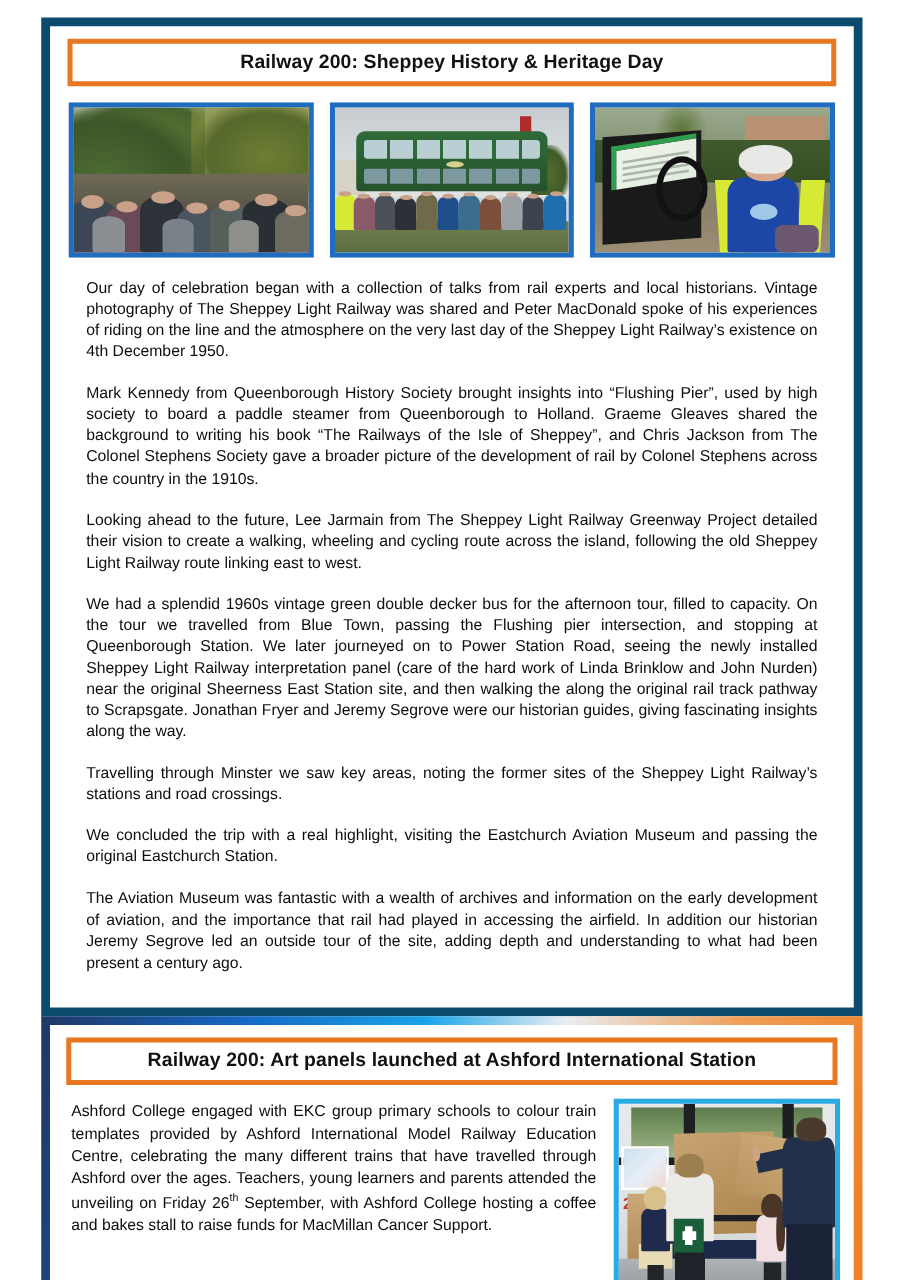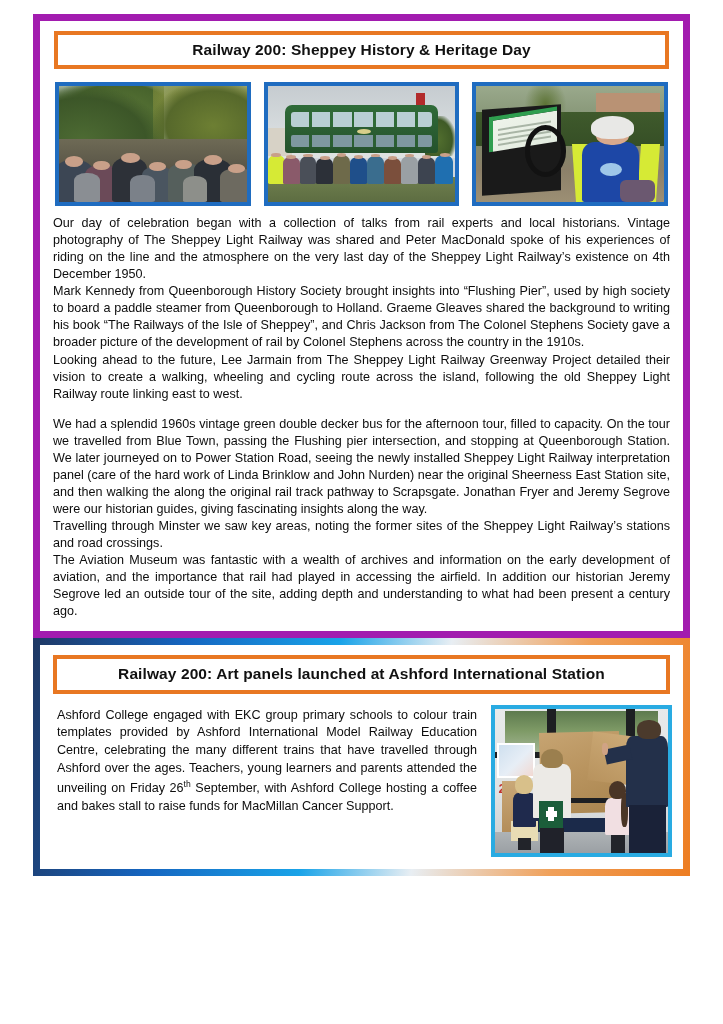--- a/index.html
+++ b/index.html
@@ -13,21 +13,21 @@
 
   .page {
     width: 723px; height: 1024px;
     position: relative;
     background: #ffffff;
     padding: 14px 33px 0 33px;
   }
 
   
   .panel-top {
-    border: 7px solid #a21caf;
+    border: 7px solid #0c4a6e;
     background: #ffffff;
     padding: 9px 11px 11px 11px;
   }
 
   
   .heading-box {
     border: 4px solid #e87722;
     background: #ffffff;
     text-align: center;
     padding: 6px 4px 7px 4px;
@@ -204,21 +204,21 @@
   }
 
   
   .body-text {
     margin: 9px 2px 0 2px;
     font-size: 12.6px;
     line-height: 1.355;
     color: #0d0d0d;
     text-align: justify;
   }
-  .body-text p { margin: 0; }
+  .body-text p { margin: 16px; }
   .body-text p.gap { margin-top: 13px; }
 
   
   .panel-bottom-wrap { }
   .panel-bottom {
     background: linear-gradient(100deg,#1f3864 0%,#1565c0 22%,#19a3e8 44%,#e8eef3 60%,#f0a059 80%,#ed7d22 100%);
     padding: 7px;
   }
   .panel-bottom-inner {
     background: #ffffff;
@@ -431,20 +431,21 @@
       </div>
 
     </div>
 
     <div class="body-text">
       <p>Our day of celebration began with a collection of talks from rail experts and local historians. Vintage photography of The Sheppey Light Railway was shared and Peter MacDonald spoke of his experiences of riding on the line and the atmosphere on the very last day of the Sheppey Light Railway’s existence on 4th December 1950.</p>
       <p>Mark Kennedy from Queenborough History Society brought insights into “Flushing Pier”, used by high society to board a paddle steamer from Queenborough to Holland. Graeme Gleaves shared the background to writing his book “The Railways of the Isle of Sheppey”, and Chris Jackson from The Colonel Stephens Society gave a broader picture of the development of rail by Colonel Stephens across the country in the 1910s.</p>
       <p>Looking ahead to the future, Lee Jarmain from The Sheppey Light Railway Greenway Project detailed their vision to create a walking, wheeling and cycling route across the island, following the old Sheppey Light Railway route linking east to west.</p>
       <p class="gap">We had a splendid 1960s vintage green double decker bus for the afternoon tour, filled to capacity. On the tour we travelled from Blue Town, passing the Flushing pier intersection, and stopping at Queenborough Station. We later journeyed on to Power Station Road, seeing the newly installed Sheppey Light Railway interpretation panel (care of the hard work of Linda Brinklow and John Nurden) near the original Sheerness East Station site, and then walking the along the original rail track pathway to Scrapsgate. Jonathan Fryer and Jeremy Segrove were our historian guides, giving fascinating insights along the way.</p>
       <p>Travelling through Minster we saw key areas, noting the former sites of the Sheppey Light Railway’s stations and road crossings.</p>
+      <p>We concluded the trip with a real highlight, visiting the Eastchurch Aviation Museum and passing the original Eastchurch Station.</p>
       <p>The Aviation Museum was fantastic with a wealth of archives and information on the early development of aviation, and the importance that rail had played in accessing the airfield. In addition our historian Jeremy Segrove led an outside tour of the site, adding depth and understanding to what had been present a century ago.</p>
     </div>
 
   </div>
 
   <div class="panel-bottom-wrap">
     <div class="panel-bottom">
       <div class="panel-bottom-inner">
 
         <div class="heading-box">

